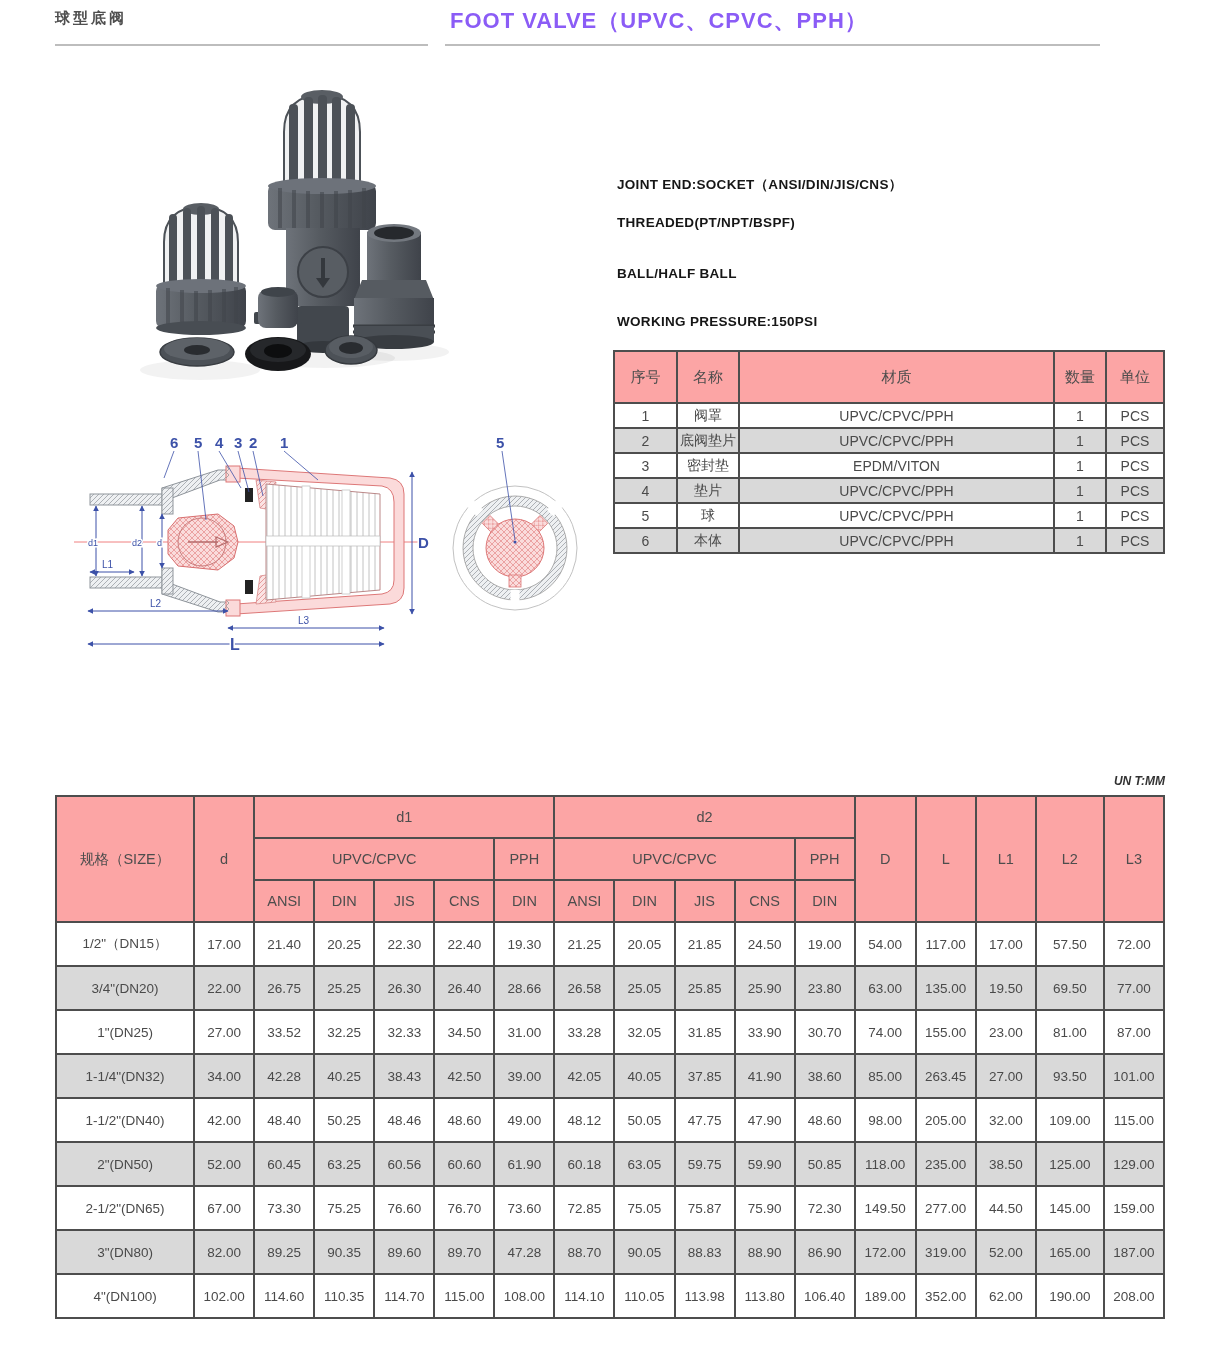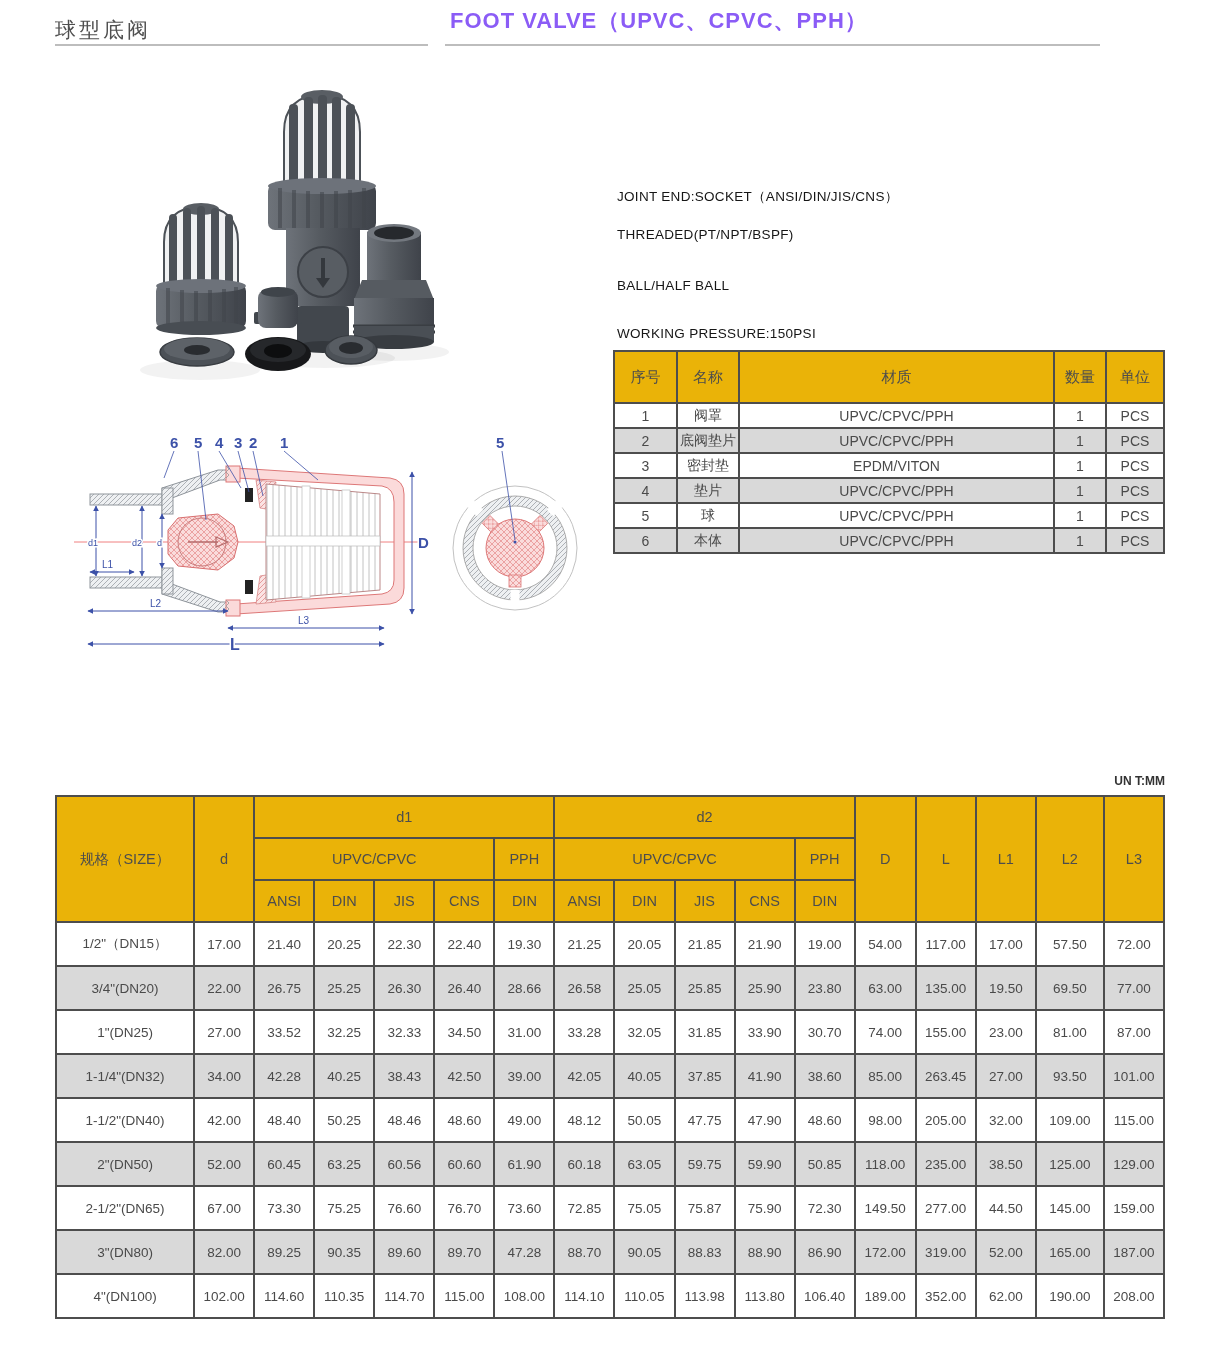--- a/index.html
+++ b/index.html
@@ -4,44 +4,44 @@
 <style>
   html,body{margin:0;padding:0;}
   body{
     width:1220px;height:1354px;position:relative;background:#ffffff;
     font-family:"Liberation Sans","DejaVu Sans",sans-serif;color:#4a4a4a;
     overflow:hidden;
   }
   .abs{position:absolute;}
 
   
-  .title-zh{left:55px;top:16px;font-size:21px;font-weight:normal;color:#4f4f4f;letter-spacing:3px;}
+  .title-zh{left:55px;top:9px;font-size:15px;font-weight:bold;color:#4f4f4f;letter-spacing:3px;}
   .title-en{left:450px;top:6px;font-size:22px;font-weight:bold;color:#8b5cf6;letter-spacing:1px;}
   .rule{height:2px;background:#bdbdbd;top:44px;}
   .rule-left{left:55px;width:373px;}
   .rule-right{left:445px;width:655px;}
 
   
-  .spec-line{left:617px;font-size:13.5px;font-weight:normal;color:#161616;letter-spacing:.3px;margin-top:12px;}
+  .spec-line{left:617px;font-size:13.5px;font-weight:bold;color:#161616;letter-spacing:.3px;}
 
   
   table{border-collapse:collapse;table-layout:fixed;}
   th,td{border:2px solid #4d4d4d;text-align:center;vertical-align:middle;padding:0;
         font-family:"Liberation Sans","DejaVu Sans",sans-serif;}
-  th{background:#eab308;font-weight:normal;color:#4d4d4d;}
+  th{background:#fca5a5;font-weight:normal;color:#4d4d4d;}
   tr.alt td{background:#d9d9d9;}
   td{background:#ffffff;color:#4a4a4a;}
 
   
   .parts-table{left:613px;top:350px;width:550px;}
   .parts-table th{height:50px;font-size:15px;}
   .parts-table td{height:23px;font-size:14px;}
 
   
-  .unit-note{left:965px;top:774px;width:200px;text-align:right;font-size:12px;font-weight:bold;color:#333;}
+  .unit-note{left:965px;top:774px;width:200px;text-align:right;font-size:12px;font-weight:bold;color:#333;font-style:italic;}
   .dim-table{left:55px;top:795px;width:1110px;}
   .dim-table th{height:40px;font-size:14.5px;}
   .dim-table td{height:42px;font-size:13.5px;}
 
   svg text{font-family:"Liberation Sans","DejaVu Sans",sans-serif;}
   .blue-label{fill:#3c51a8;}
 </style>
 </head>
 <body>
 
@@ -389,21 +389,21 @@
         <td>1/2"（DN15）</td>
         <td>17.00</td>
         <td>21.40</td>
         <td>20.25</td>
         <td>22.30</td>
         <td>22.40</td>
         <td>19.30</td>
         <td>21.25</td>
         <td>20.05</td>
         <td>21.85</td>
-        <td>21.90</td>
+        <td>24.50</td>
         <td>19.00</td>
         <td>54.00</td>
         <td>117.00</td>
         <td>17.00</td>
         <td>57.50</td>
         <td>72.00</td>
       </tr>
       <tr class="alt">
         <td>3/4"(DN20)</td>
         <td>22.00</td>

